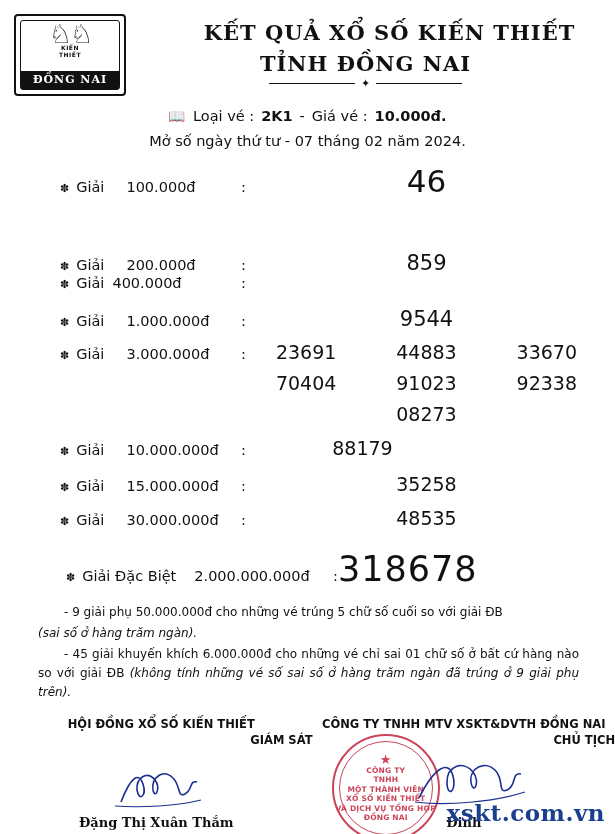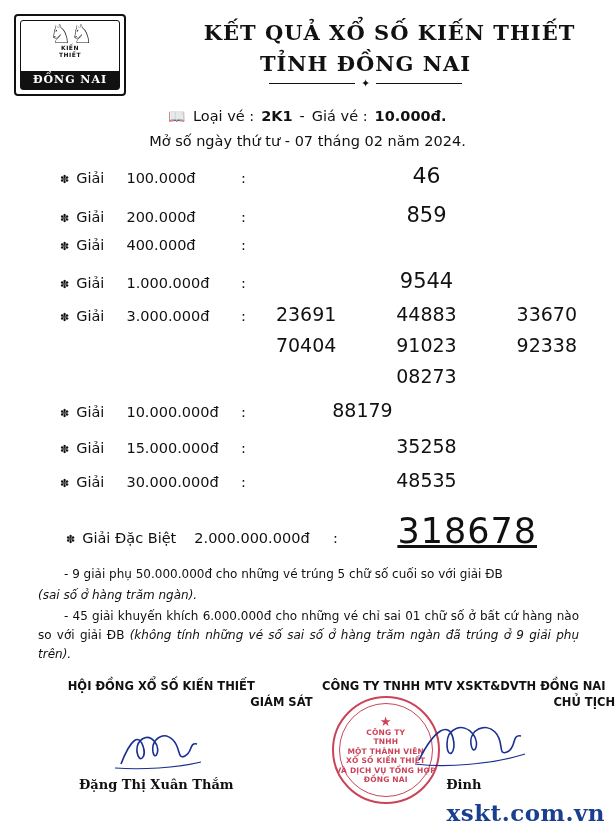--- a/index.html
+++ b/index.html
@@ -156,22 +156,22 @@
     flex: 1;
     display: flex;
   }
   .pnums .cell {
     flex: 1;
     text-align: center;
     font-size: 19px;
     font-family: "DejaVu Sans", sans-serif;
   }
   .pnums.one .cell { }
-  .row-g8 .cell { font-size: 22px; }
-  .row-g7 .cell { font-size: 21px; }
+  .row-g8 .cell { font-size: 31px; }
+  .row-g7 .cell { font-size: 21px; margin-top: 48px; }
   .row-g5 .cell { font-size: 21px; }
   .row-g6 .cell { font-size: 19px; }
   .row-g4 .cell { font-size: 19px; }
   .row-g3 .cell { font-size: 19px; }
   .row-g2 .cell { font-size: 19px; }
   .row-g1 .cell { font-size: 19px; }
 
   .row-g8 { min-height: 40px; }
   .row-g7 { min-height: 34px; }
   .row-g6 { min-height: 32px; }
@@ -193,25 +193,24 @@
     min-height: 44px;
   }
   .row-db .plabel {
     width: 330px;
     flex: 0 0 330px;
     padding-left: 58px;
   }
   .row-db .plabel .txt { font-size: 14.5px; }
   .db-num {
     flex: 1;
-    text-align: right;
+    text-align: left;
     font-size: 35px;
     letter-spacing: 1px;
     padding-right: 70px;
-    text-decoration: underline;
   }
 
   
   .notes {
     margin-top: 10px;
     padding: 0 36px 0 38px;
     font-size: 12px;
     line-height: 19px;
     text-align: justify;
   }
@@ -360,21 +359,21 @@
     </div>
     <div class="pnums one">
       <div class="cell">859</div>
     </div>
   </div>
 
   <div class="prow row-g6">
     <div class="plabel">
       <span class="star">✽</span>
       <span class="txt">Giải</span>
-      <span class="txt" style="margin-left:22px">400.000đ</span>
+      <span class="txt" style="margin-left:8px">400.000đ</span>
       <span class="colon">:</span>
     </div>
   </div>
 
   <div class="prow row-g5">
     <div class="plabel">
       <span class="star">✽</span>
       <span class="txt">Giải</span>
       <span class="txt" style="margin-left:22px">1.000.000đ</span>
       <span class="colon">:</span>

